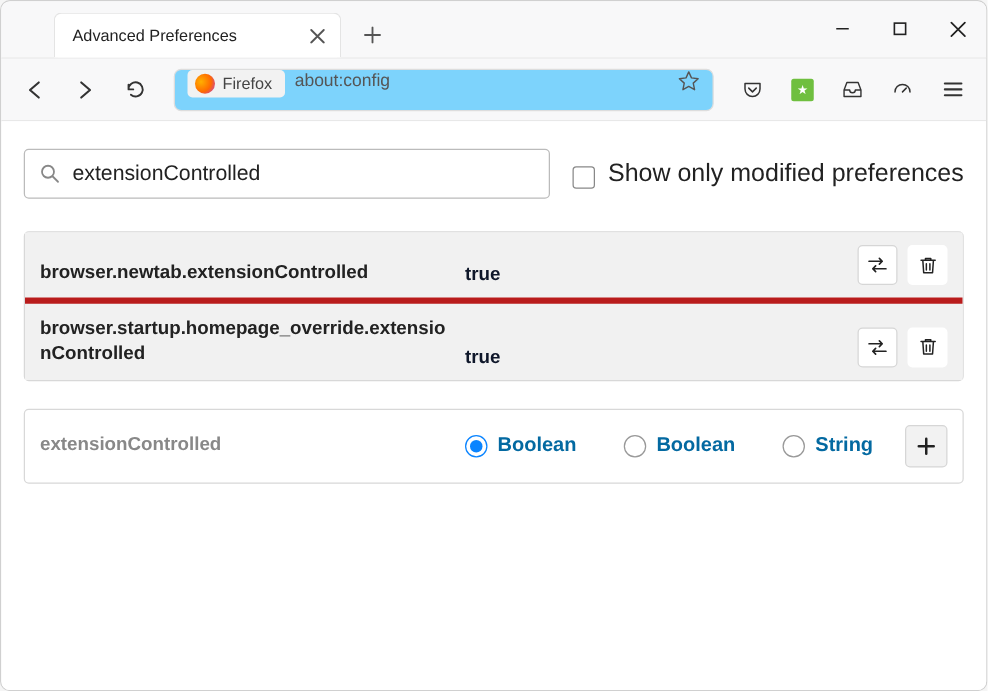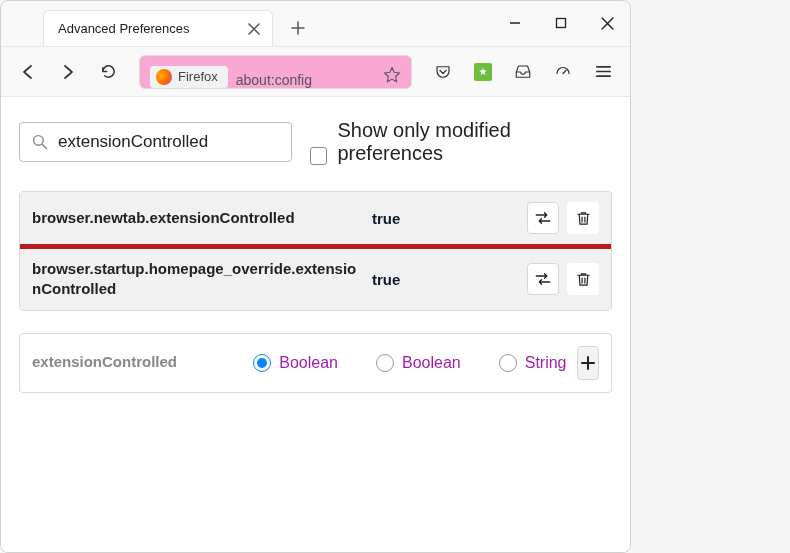--- a/index.html
+++ b/index.html
@@ -4,21 +4,21 @@
   <style>
     * { margin: 0; padding: 0; box-sizing: border-box; }
     body {
       font-family: "Segoe UI", -apple-system, sans-serif;
       background: #f5f5f5;
       width: 790px;
       height: 553px;
       overflow: hidden;
     }
     .window {
-      width: 631px;
+      width: 790px;
       height: 553px;
       background: #fff;
       border: 1px solid #d0d0d0;
       border-radius: 8px;
       overflow: hidden;
       display: flex;
       flex-direction: column;
     }
     
     .titlebar {
@@ -94,25 +94,25 @@
       display: flex;
       align-items: center;
       justify-content: center;
       border-radius: 4px;
       cursor: pointer;
       color: #333;
     }
     .urlbar {
       flex: 1;
       height: 34px;
-      background: #f9a8d4;
+      background: #7dd3fc;
       border: 1px solid #ddd;
       border-radius: 6px;
       display: flex;
-      align-items: flex-end;
+      align-items: flex-start;
       padding: 0 10px;
       margin: 0 8px;
       gap: 8px;
     }
     .identity-box {
       display: flex;
       align-items: center;
       gap: 6px;
       background: #f2f2f2;
       padding: 3px 10px 3px 6px;
@@ -189,21 +189,21 @@
       background: #fff;
     }
     
     .pref-table {
       border: 1px solid #d8d8d8;
       border-radius: 4px;
       margin-bottom: 22px;
     }
     .pref-row {
       display: flex;
-      align-items: center;
+      align-items: flex-end;
       padding: 10px 12px;
       min-height: 46px;
       gap: 10px;
     }
     .pref-row + .pref-row { border-top: 5px solid #b91c1c; }
     .pref-row.user-set { background: #f1f1f1; }
     .pref-name {
       width: 330px;
       font-size: 15px;
       color: #222;
@@ -249,22 +249,23 @@
       flex: 1;
       display: flex;
       gap: 38px;
       align-items: center;
     }
     .radio-opt {
       display: flex;
       align-items: center;
       gap: 8px;
       font-size: 16px;
-      color: #a21caf;
-      cursor: pointer;
+      color: #0369a1;
+      cursor: pointer;
+      font-weight: bold;
     }
     .radio {
       width: 18px; height: 18px;
       border: 1.5px solid #999;
       border-radius: 50%;
       display: flex;
       align-items: center;
       justify-content: center;
     }
     .radio.checked { border-color: #0a84ff; }

